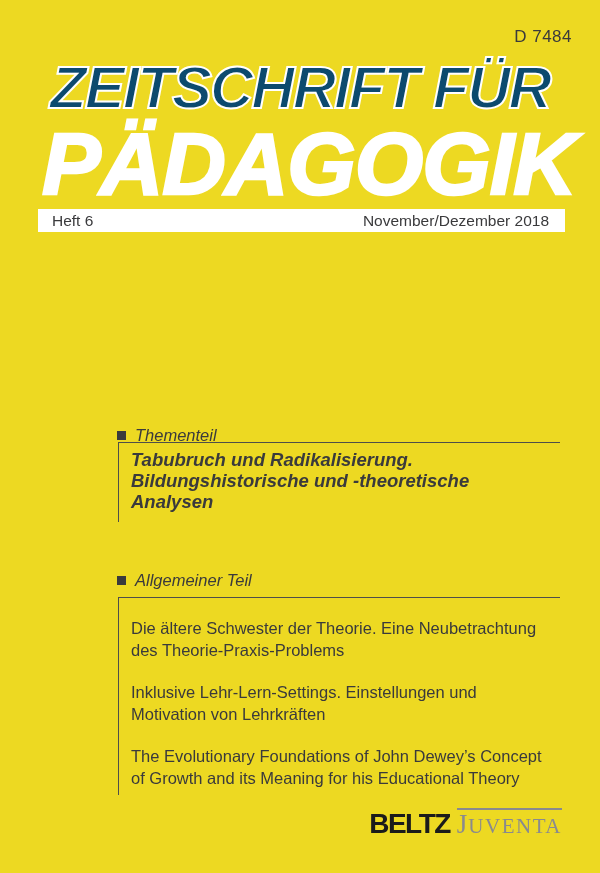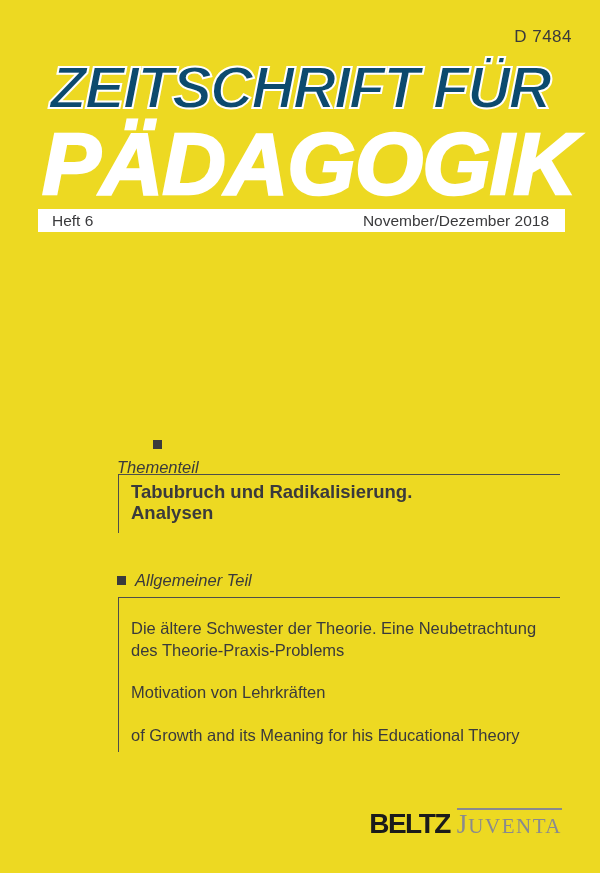--- a/index.html
+++ b/index.html
@@ -50,31 +50,31 @@
   .section-header {
     position: absolute; left: 117px;
     display: flex; align-items: center; gap: 9px;
   }
   .section-header .bullet {
     width: 9px; height: 9px; background: #3A3A3C; flex: 0 0 auto;
   }
   .section-header .label {
     font-style: italic; font-size: 16.5px; color: #3A3A3C;
   }
-  .hdr-thementeil { top: 440px; flex-direction: column; }
+  .hdr-thementeil { top: 426px; }
   .hdr-allgemein  { top: 571px; }
 
   
   .rule-box {
     position: absolute; left: 118px; width: 442px; box-sizing: border-box;
     border-top: 1.5px solid #4E4E4A;
     border-left: 1.5px solid #4E4E4A;
     padding: 6px 0 10px 12px;
   }
-  .box-thementeil { top: 474px; }
+  .box-thementeil { top: 442px; font-style: italic; }
   .box-allgemein  { top: 597px; padding-top: 20px; padding-bottom: 6px; }
 
   .theme-title div {
     font-size: 18.5px; font-weight: bold; line-height: 21px; color: #3A3A3C;
   }
   .toc-item { margin-bottom: 21px; }
   .toc-item:last-child { margin-bottom: 0; }
   .toc-item div { font-size: 16.5px; line-height: 21.5px; color: #3A3A3C; }
 
   
@@ -113,38 +113,41 @@
 </div>
 
 <div class="section-header hdr-thementeil">
   <span class="bullet"></span>
   <span class="label">Thementeil</span>
 </div>
 
 <div class="rule-box box-thementeil">
   <div class="theme-title">
     <div>Tabubruch und Radikalisierung.</div>
+    <div>Bildungshistorische und -theoretische</div>
     <div>Analysen</div>
   </div>
 </div>
 
 <div class="section-header hdr-allgemein">
   <span class="bullet"></span>
   <span class="label">Allgemeiner Teil</span>
 </div>
 
 <div class="rule-box box-allgemein">
   <div class="toc-item">
     <div>Die ältere Schwester der Theorie. Eine Neubetrachtung</div>
     <div>des Theorie-Praxis-Problems</div>
   </div>
   <div class="toc-item">
+    <div>Inklusive Lehr-Lern-Settings. Einstellungen und</div>
     <div>Motivation von Lehrkräften</div>
   </div>
   <div class="toc-item">
+    <div>The Evolutionary Foundations of John Dewey’s Concept</div>
     <div>of Growth and its Meaning for his Educational Theory</div>
   </div>
 </div>
 
 <div class="publisher">
   <span class="beltz">BELTZ</span>
   <span class="juventa"><span>J</span><span class="rest">UVENTA</span></span>
 </div>
 
 </body></html>

